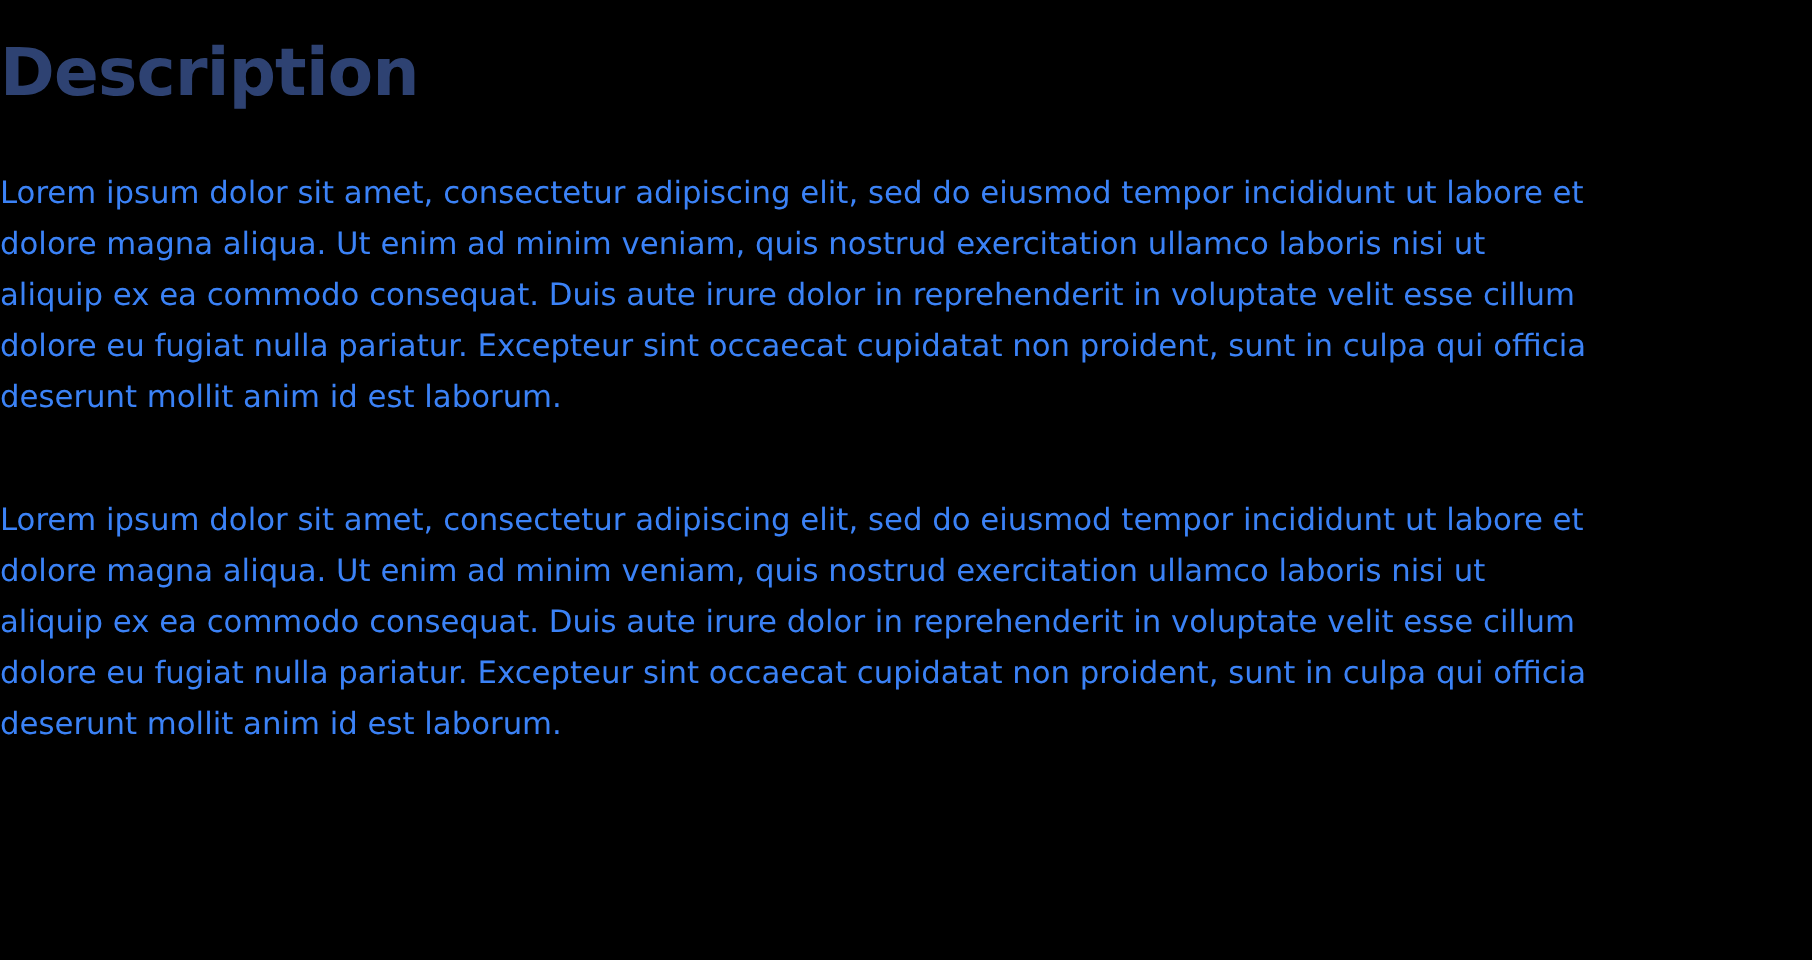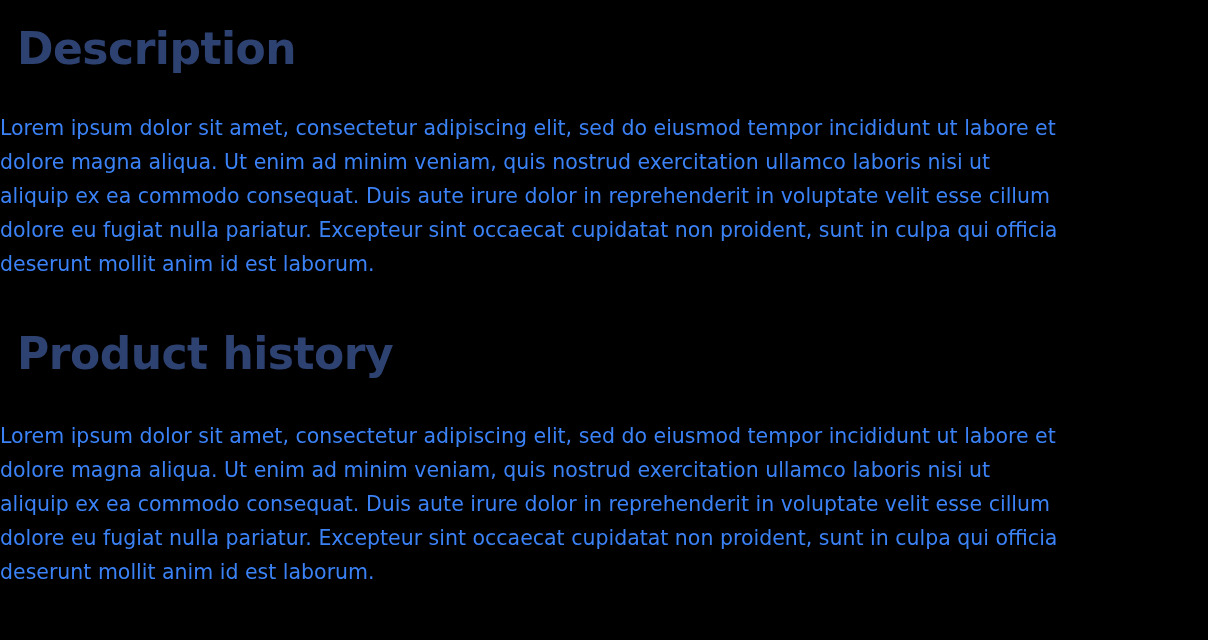--- a/index.html
+++ b/index.html
@@ -20,21 +20,21 @@
     box-sizing: border-box;
     padding: 0;
     background: #000000;
   }
   .content {
     padding-left: 0px;
     padding-top: 16px;
     width: 1060px;
   }
   h1.section-title {
-    margin: 17px;
+    margin: 0;
     font-size: 44px;
     line-height: 1.12;
     font-weight: bold;
     color: #2e4272;
     letter-spacing: -0.5px;
     font-family: "DejaVu Sans", sans-serif;
   }
   p.section-body {
     margin: 0;
     font-size: 20.5px;
@@ -55,18 +55,17 @@
 
 <div class="page">
   <div class="content">
 
     <section class="block-desc">
       <h1 class="section-title">Description</h1>
       <p class="section-body">Lorem ipsum dolor sit amet, consectetur adipiscing elit, sed do eiusmod tempor incididunt ut labore et dolore magna aliqua. Ut enim ad minim veniam, quis nostrud exercitation ullamco laboris nisi ut aliquip ex ea commodo consequat. Duis aute irure dolor in reprehenderit in voluptate velit esse cillum dolore eu fugiat nulla pariatur. Excepteur sint occaecat cupidatat non proident, sunt in culpa qui officia deserunt mollit anim id est laborum.</p>
     </section>
 
     <section class="block-hist">
-      <h1 class="section-title">Product history</h1>
       <p class="section-body">Lorem ipsum dolor sit amet, consectetur adipiscing elit, sed do eiusmod tempor incididunt ut labore et dolore magna aliqua. Ut enim ad minim veniam, quis nostrud exercitation ullamco laboris nisi ut aliquip ex ea commodo consequat. Duis aute irure dolor in reprehenderit in voluptate velit esse cillum dolore eu fugiat nulla pariatur. Excepteur sint occaecat cupidatat non proident, sunt in culpa qui officia deserunt mollit anim id est laborum.</p>
     </section>
 
   </div>
 </div>
 
 </body></html>

